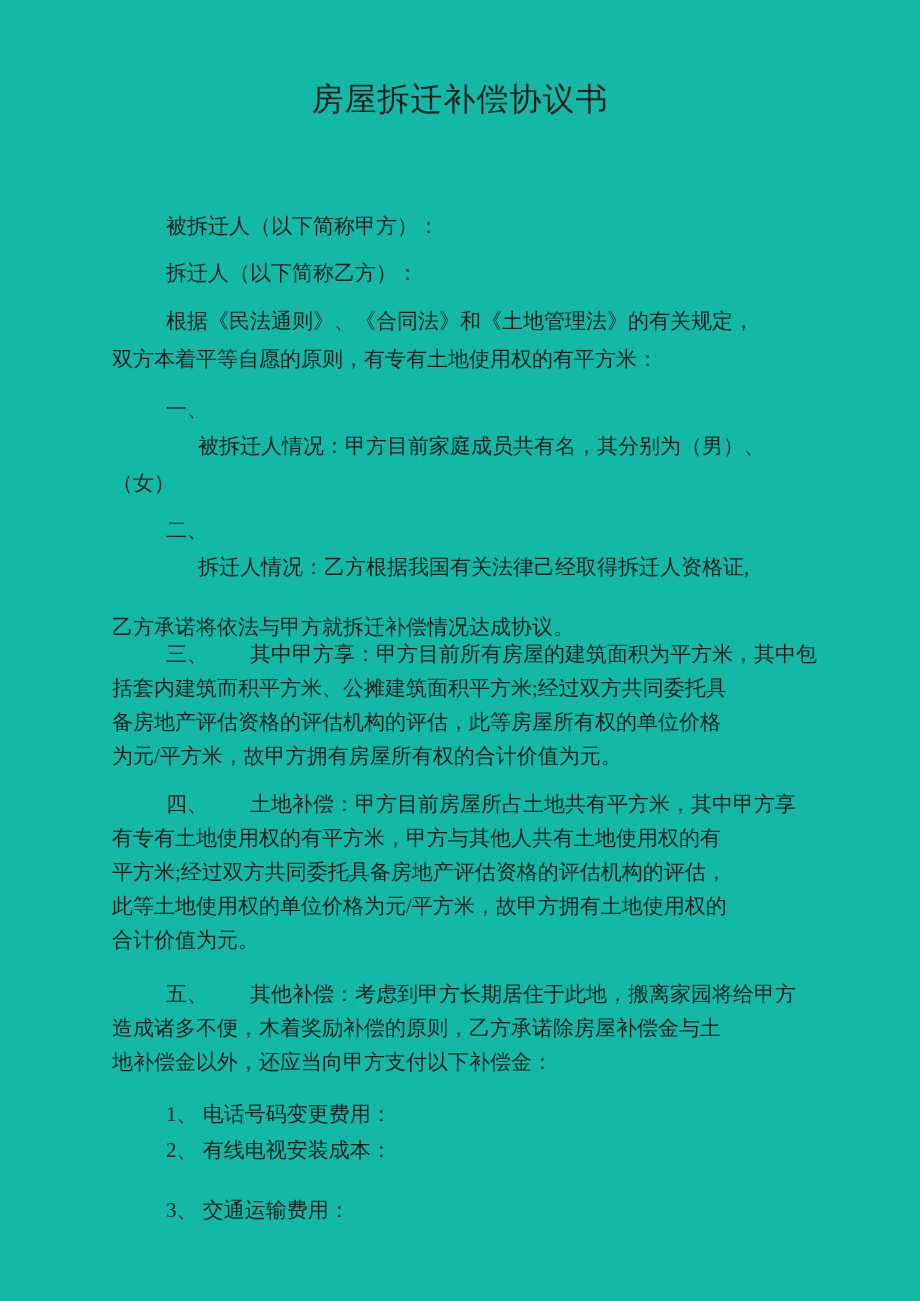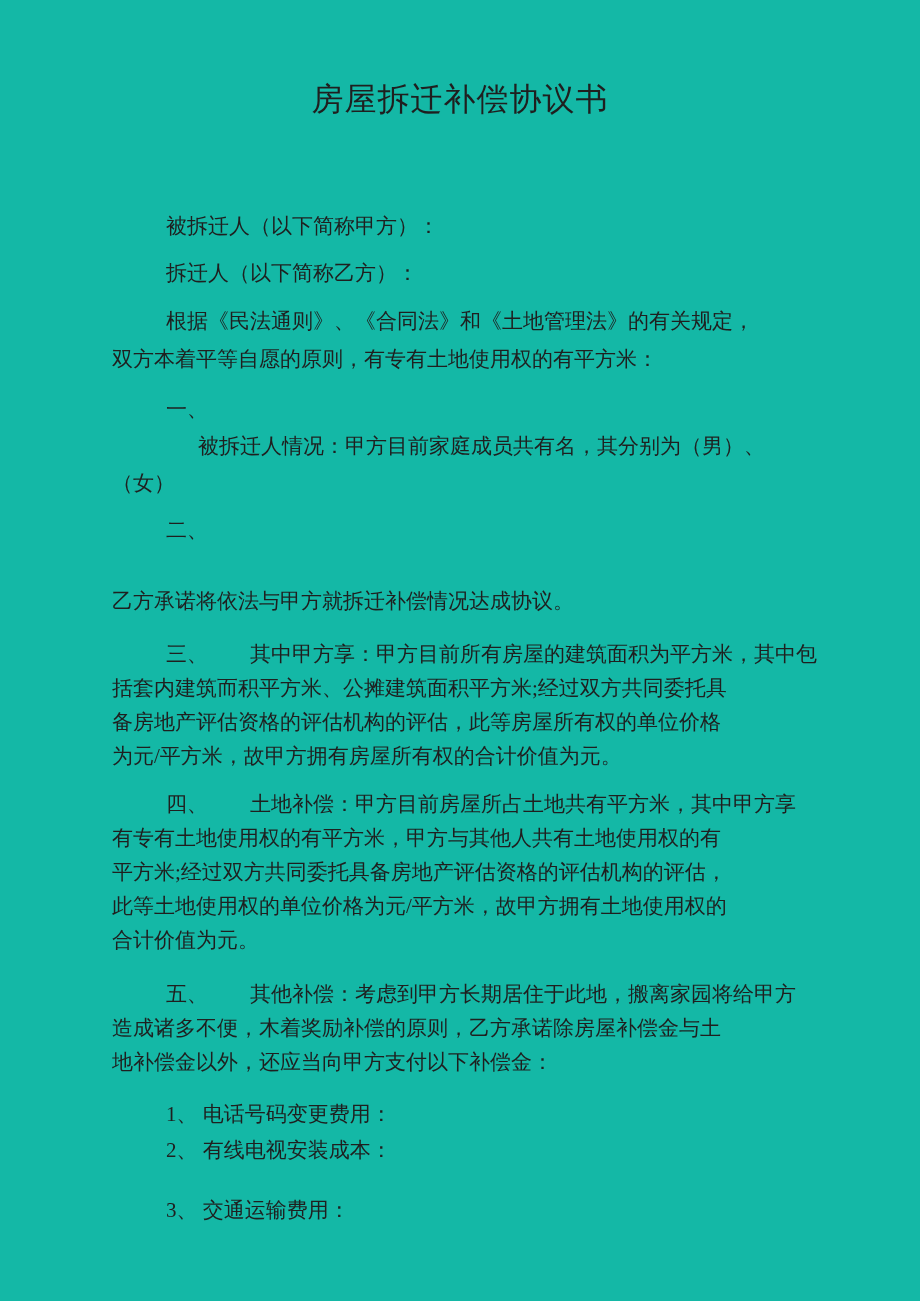--- a/index.html
+++ b/index.html
@@ -46,21 +46,22 @@
   <div class="doc-title">房屋拆迁补偿协议书</div>
 
   <div class="line lx-b" style="top:215px">被拆迁人（以下简称甲方）：</div>
   <div class="line lx-b" style="top:262px">拆迁人（以下简称乙方）：</div>
   <div class="line lx-b" style="top:310px">根据《民法通则》、《合同法》和《土地管理法》的有关规定，</div>
   <div class="line lx-a" style="top:348px">双方本着平等自愿的原则，有专有土地使用权的有平方米：</div>
   <div class="line lx-b" style="top:398px">一、</div>
   <div class="line lx-c" style="top:435px">被拆迁人情况：甲方目前家庭成员共有名，其分别为（男）、</div>
   <div class="line lx-a" style="top:472px">（女）</div>
   <div class="line lx-b" style="top:519px">二、</div>
-  <div class="line lx-a" style="top:590px">乙方承诺将依法与甲方就拆迁补偿情况达成协议。</div>
+  <div class="line lx-c" style="top:556px">拆迁人情况：乙方根据我国有关法律己经取得拆迁人资格证,</div>
+  <div class="line lx-a" style="top:616px">乙方承诺将依法与甲方就拆迁补偿情况达成协议。</div>
   <div class="line lx-b" style="top:643px">三、　　其中甲方享：甲方目前所有房屋的建筑面积为平方米，其中包</div>
   <div class="line lx-a" style="top:677px">括套内建筑而积平方米、公摊建筑面积平方米;经过双方共同委托具</div>
   <div class="line lx-a" style="top:711px">备房地产评估资格的评估机构的评估，此等房屋所有权的单位价格</div>
   <div class="line lx-a" style="top:745px">为元/平方米，故甲方拥有房屋所有权的合计价值为元。</div>
   <div class="line lx-b" style="top:793px">四、　　土地补偿：甲方目前房屋所占土地共有平方米，其中甲方享</div>
   <div class="line lx-a" style="top:827px">有专有土地使用权的有平方米，甲方与其他人共有土地使用权的有</div>
   <div class="line lx-a" style="top:861px">平方米;经过双方共同委托具备房地产评估资格的评估机构的评估，</div>
   <div class="line lx-a" style="top:895px">此等土地使用权的单位价格为元/平方米，故甲方拥有土地使用权的</div>
   <div class="line lx-a" style="top:929px">合计价值为元。</div>
   <div class="line lx-a" style="top:1017px">造成诸多不便，木着奖励补偿的原则，乙方承诺除房屋补偿金与土</div>

